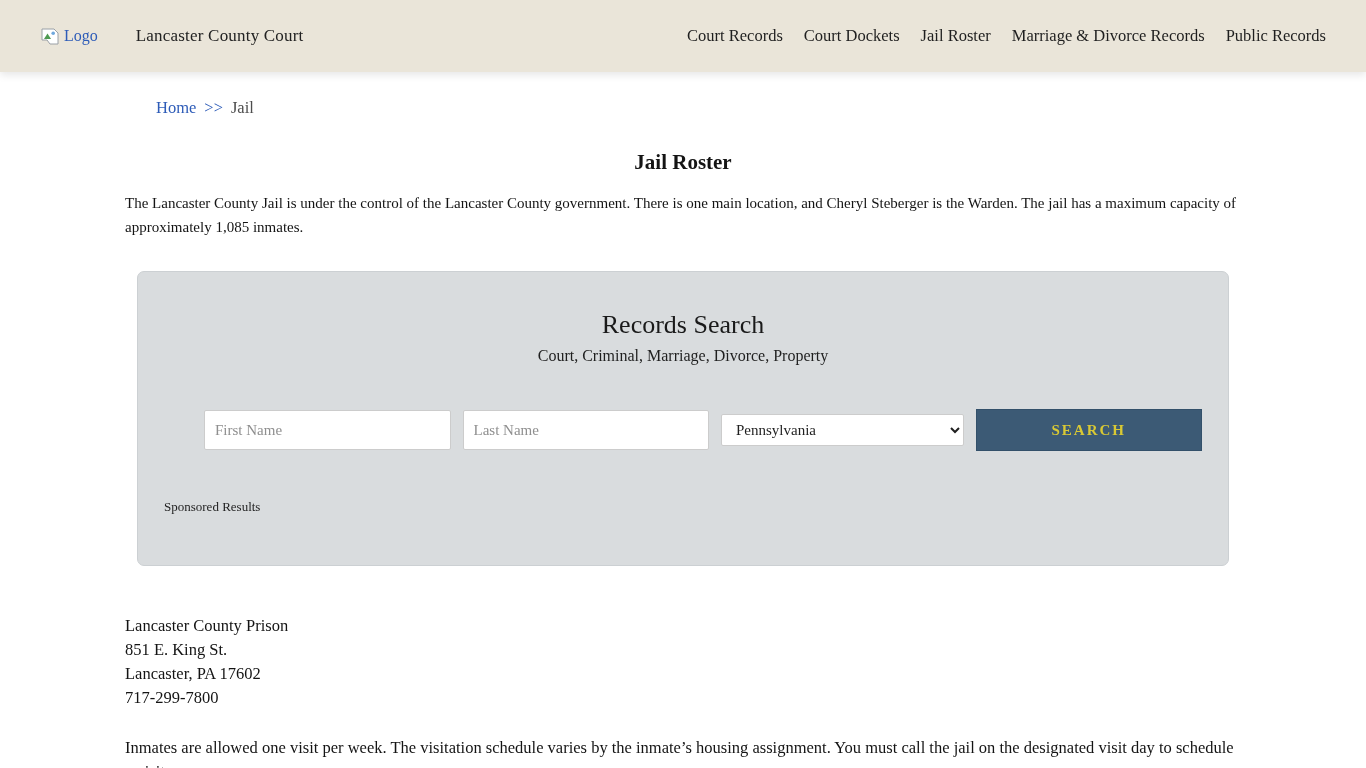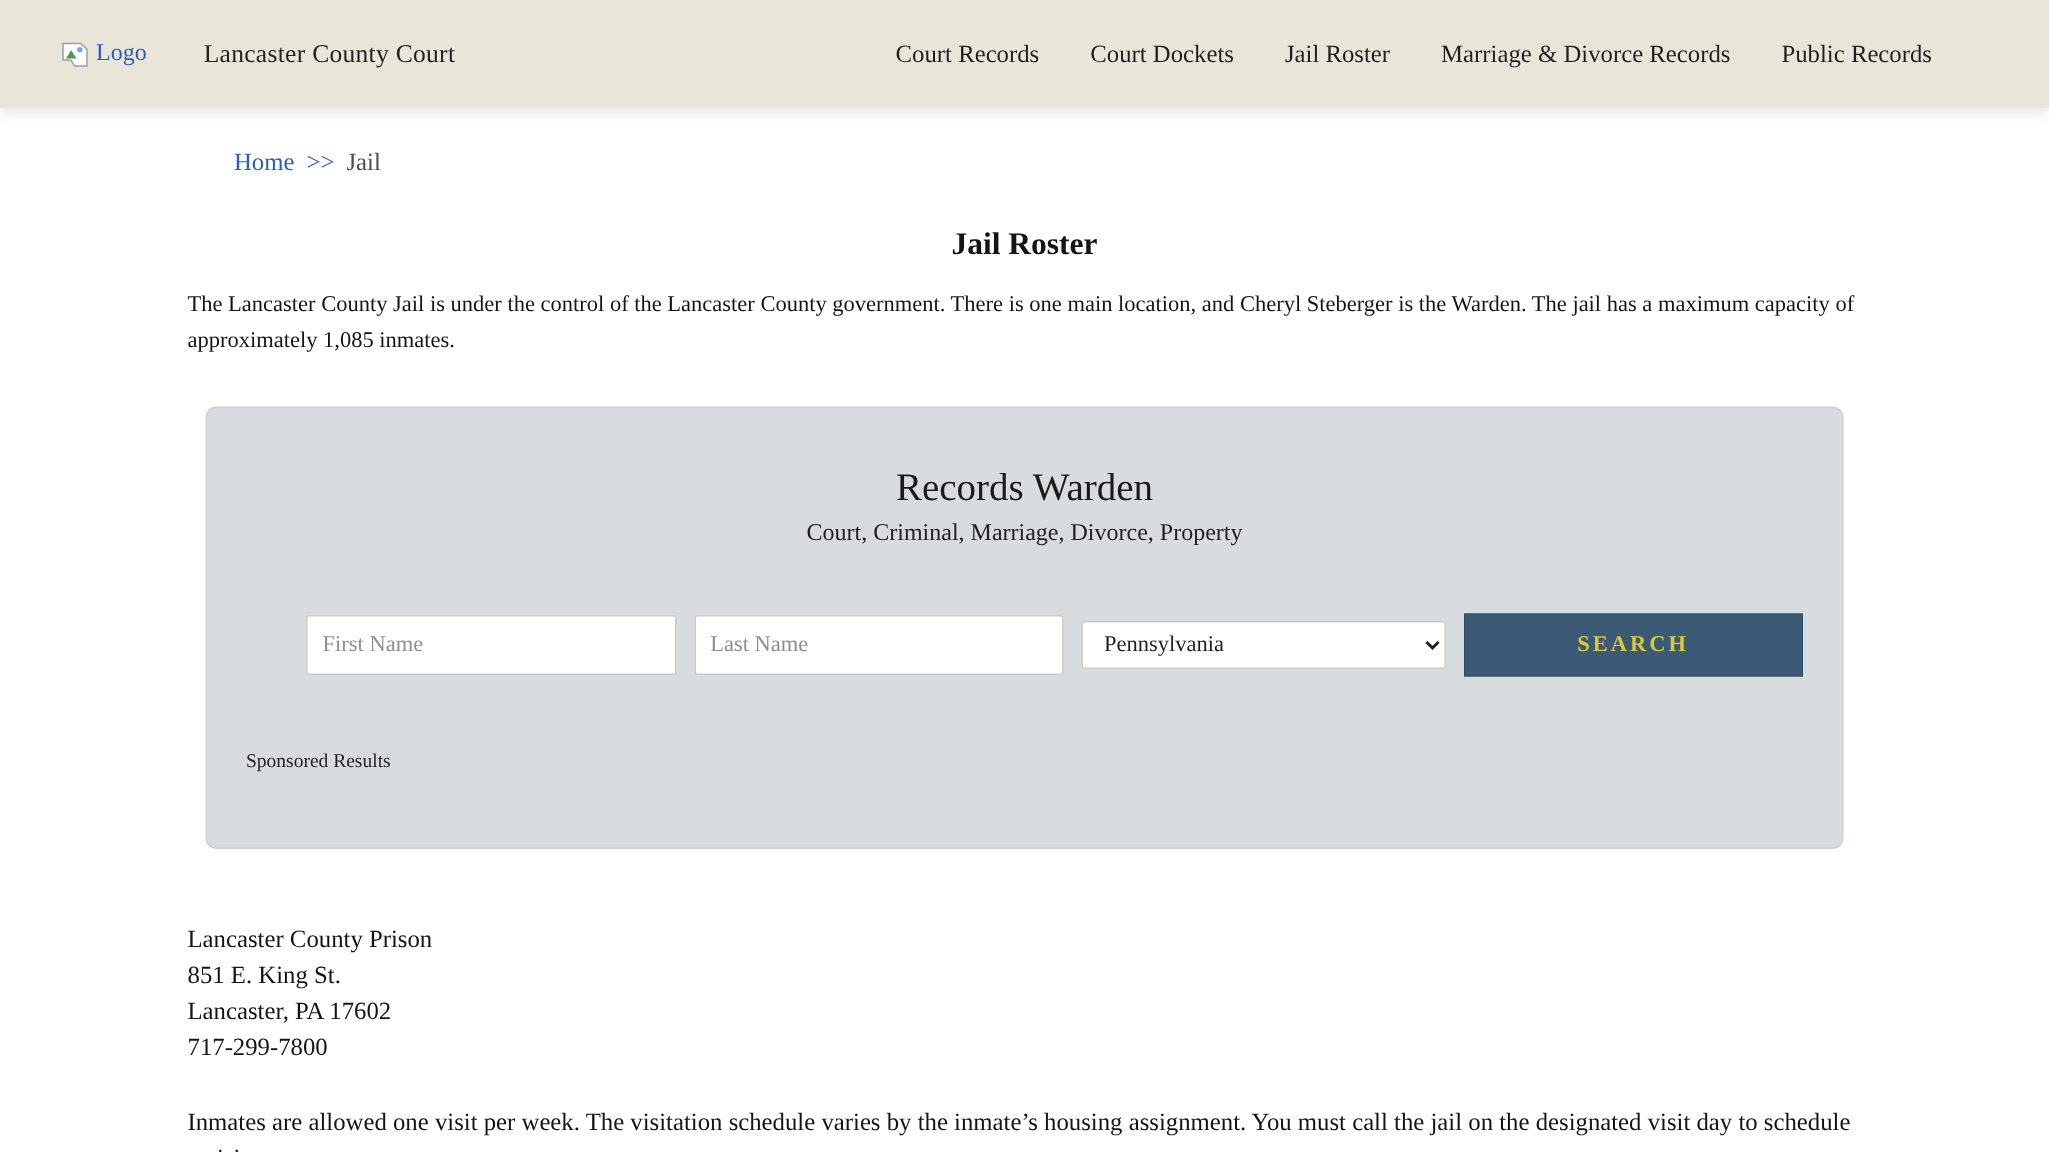--- a/index.html
+++ b/index.html
@@ -16,21 +16,21 @@
     background:#ffffff;
     color:#1f1f1f;
     overflow:hidden;
   }
   
   .site-header{
     height:72px;
     background:var(--header-bg);
     display:flex;
     align-items:center;
-    padding:0 78px 0 40px;
+    padding:0 40px 0 40px;
     box-shadow:0 3px 8px rgba(0,0,0,0.10);
     position:relative;
     z-index:2;
   }
   .logo-wrap{
     display:flex;align-items:center;gap:4px;
     text-decoration:none;cursor:pointer;
   }
   .logo-alt{
     color:var(--link-blue);
@@ -38,21 +38,21 @@
   }
   .site-title{
     margin-left:38px;
     font-size:17px;
     color:#222222;
     letter-spacing:.2px;
   }
   .main-nav{
     margin-left:auto;
     display:flex;
-    gap:34px;
+    gap:21px;
   }
   .main-nav a{
     font-size:16.5px;
     color:#1f1f1f;
     text-decoration:none;
     cursor:pointer;
     white-space:nowrap;
   }
   
   .content{
@@ -196,21 +196,21 @@
 
   <div class="breadcrumb">
     <a>Home</a><span class="sep">&gt;&gt;</span><span class="current">Jail</span>
   </div>
 
   <h1 class="page-title">Jail Roster</h1>
 
   <p class="intro">The Lancaster County Jail is under the control of the Lancaster County government. There is one main location, and Cheryl Steberger is the Warden. The jail has a maximum capacity of approximately 1,085 inmates.</p>
 
   <section class="search-panel">
-    <h2 class="search-title">Records Warden</h2>
+    <h2 class="search-title">Records Search</h2>
     <div class="search-subtitle">Court, Criminal, Marriage, Divorce, Property</div>
 
     <div class="search-row">
       <input class="text-input" type="text" placeholder="First Name" style="">
       <input class="text-input" type="text" placeholder="Last Name" style="">
       <select class="state-select">
         <option>Pennsylvania</option>
       </select>
       <button class="search-button">SEARCH</button>
     </div>

